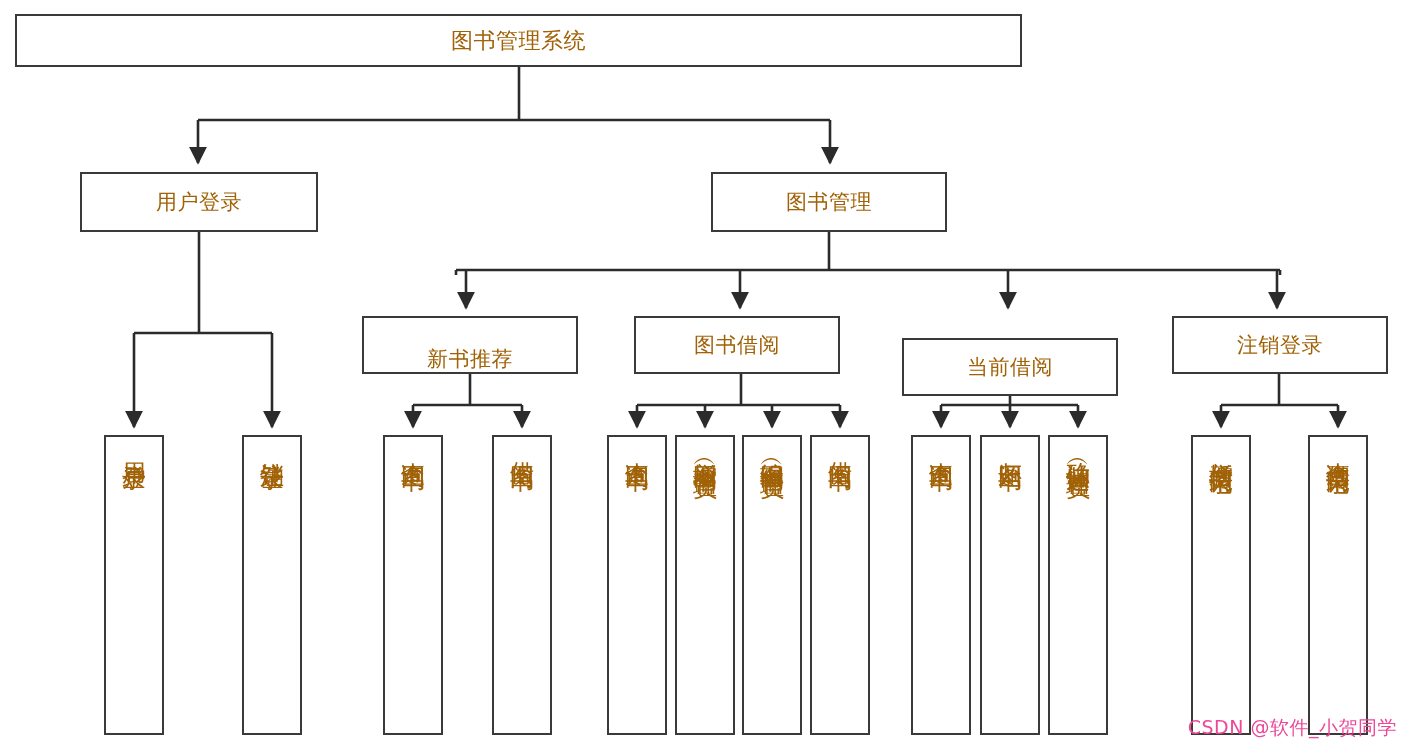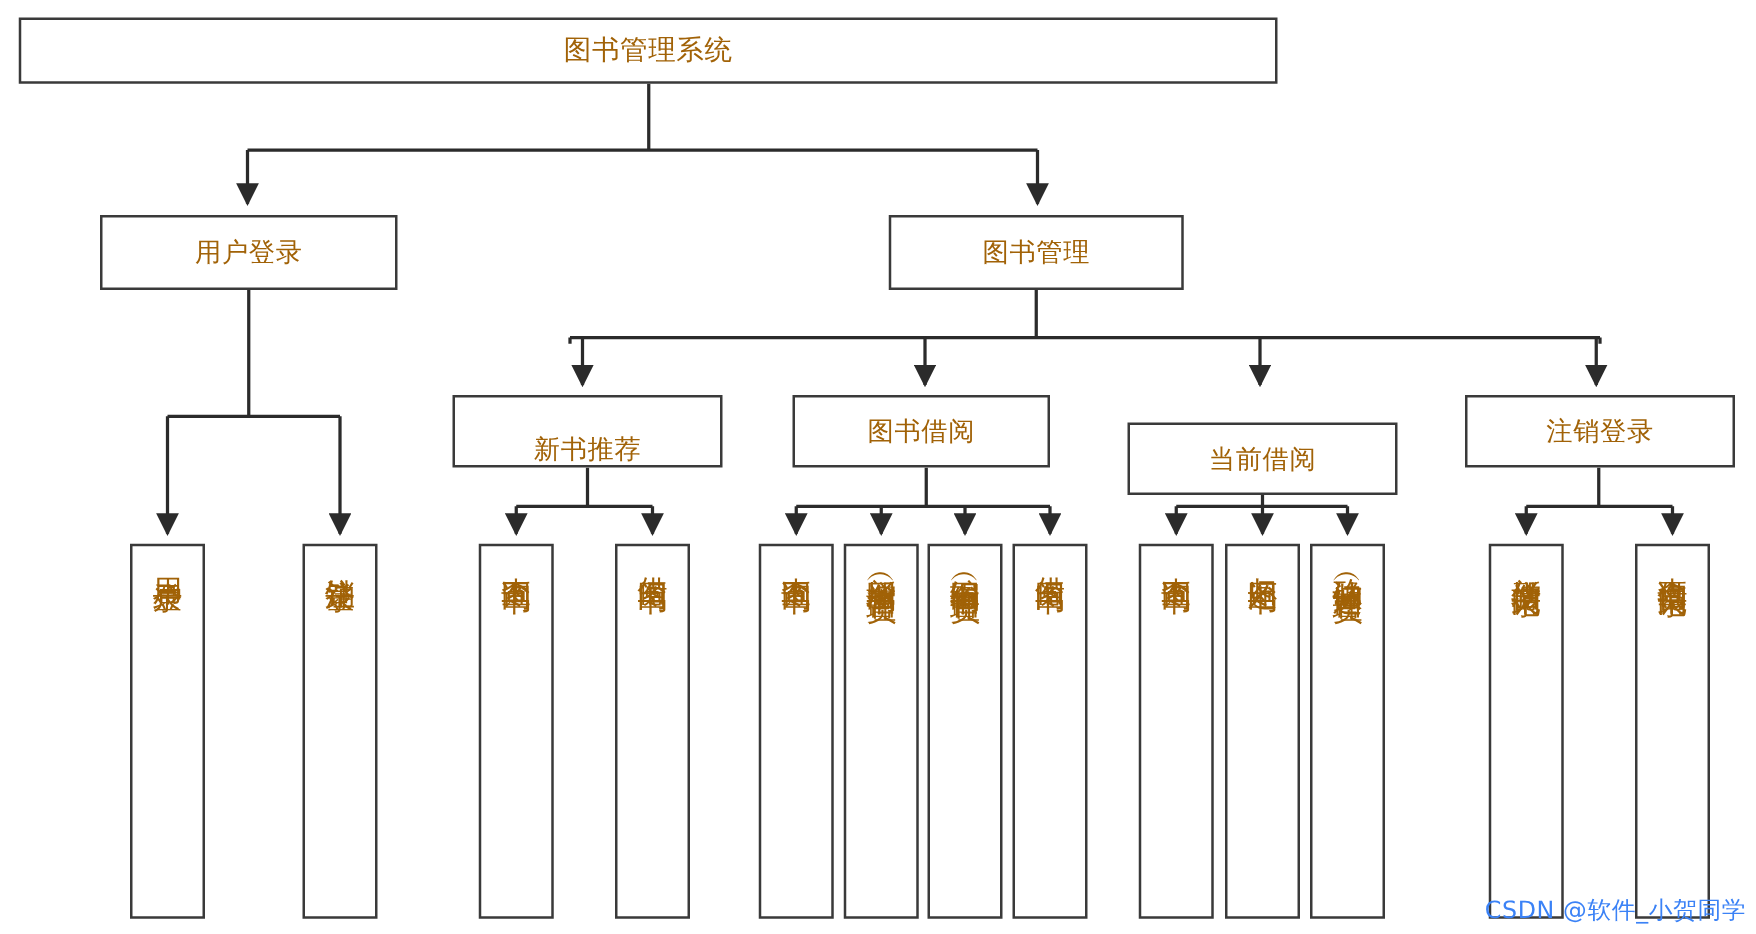--- a/index.html
+++ b/index.html
@@ -61,21 +61,21 @@
     font-size: 24px;
     line-height: 1.0;
     letter-spacing: 2px;
     white-space: nowrap;
   }
   .watermark {
     position: absolute;
     right: 8px;
     bottom: 6px;
     font-size: 19px;
-    color: #3b82f6;
+    color: #ec4899;
     letter-spacing: 0.5px;
     white-space: nowrap;
     font-family: "DejaVu Sans", "Liberation Sans", sans-serif;
   }
 </style>
 </head>
 <body>
 
 <div id="canvas">
 

